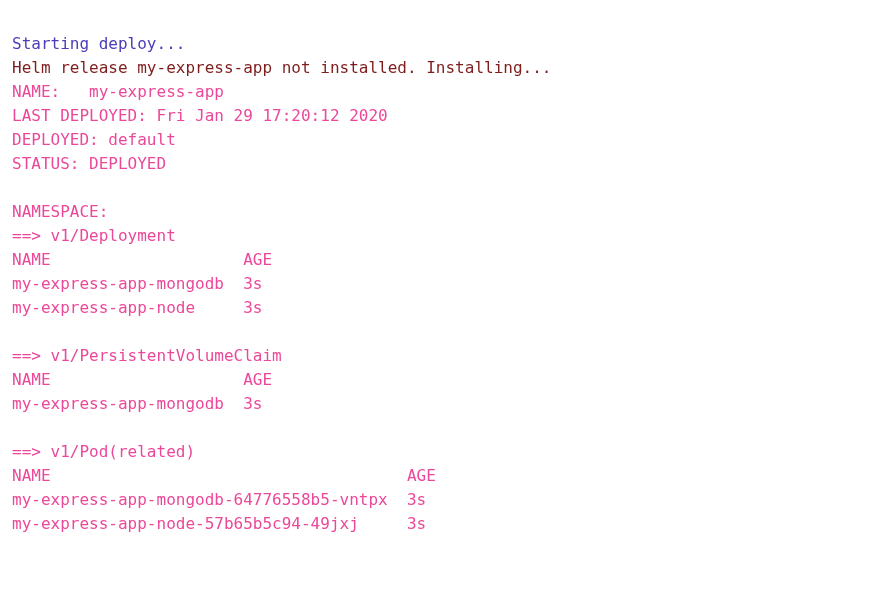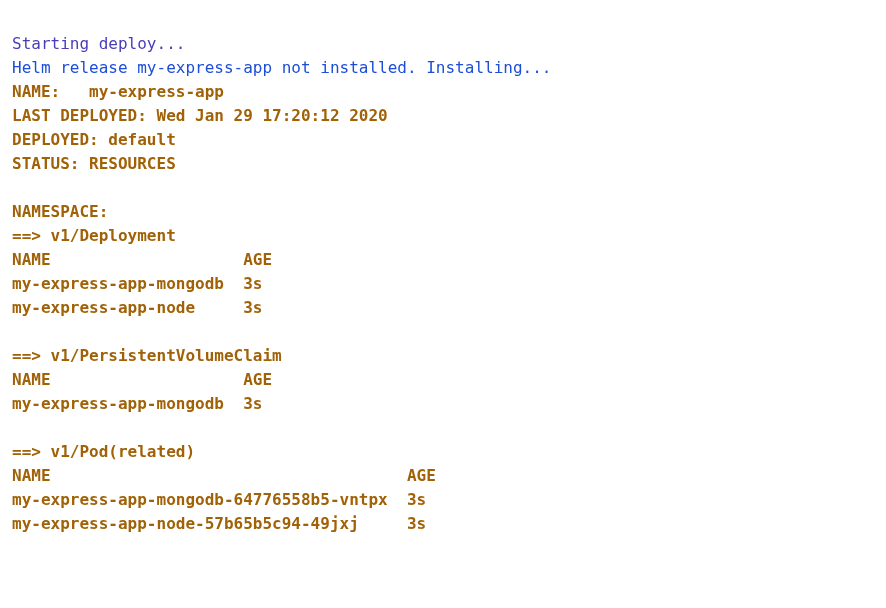--- a/index.html
+++ b/index.html
@@ -6,31 +6,31 @@
       margin: 0;
       padding: 8px 12px;
       font-family: "Menlo", "Monaco", "Consolas", monospace;
       font-size: 16px;
       line-height: 1.5;
       background: #ffffff;
       color: #000000;
       white-space: pre;
     }
     .purple { color: #4b3db8; }
-    .olive { color: #1d4ed8; }
-    .black { color: #a16207; font-weight: bold; }
+    .olive { color: #7f1d1d; }
+    .black { color: #ec4899; }
   </style>
 </head>
 <body>
 <span class="purple">Starting deploy...</span>
 <span class="olive">Helm release my-express-app not installed. Installing...</span>
 <span class="black">NAME:   my-express-app</span>
-<span class="black">LAST DEPLOYED: Wed Jan 29 17:20:12 2020</span>
+<span class="black">LAST DEPLOYED: Fri Jan 29 17:20:12 2020</span>
 <span class="black">DEPLOYED: default</span>
-<span class="black">STATUS: RESOURCES</span>
+<span class="black">STATUS: DEPLOYED</span>
 <span class="black"></span>
 <span class="black">NAMESPACE:</span>
 <span class="black">==&gt; v1/Deployment</span>
 <span class="black">NAME                    AGE</span>
 <span class="black">my-express-app-mongodb  3s</span>
 <span class="black">my-express-app-node     3s</span>
 <span class="black"></span>
 <span class="black">==&gt; v1/PersistentVolumeClaim</span>
 <span class="black">NAME                    AGE</span>
 <span class="black">my-express-app-mongodb  3s</span>

